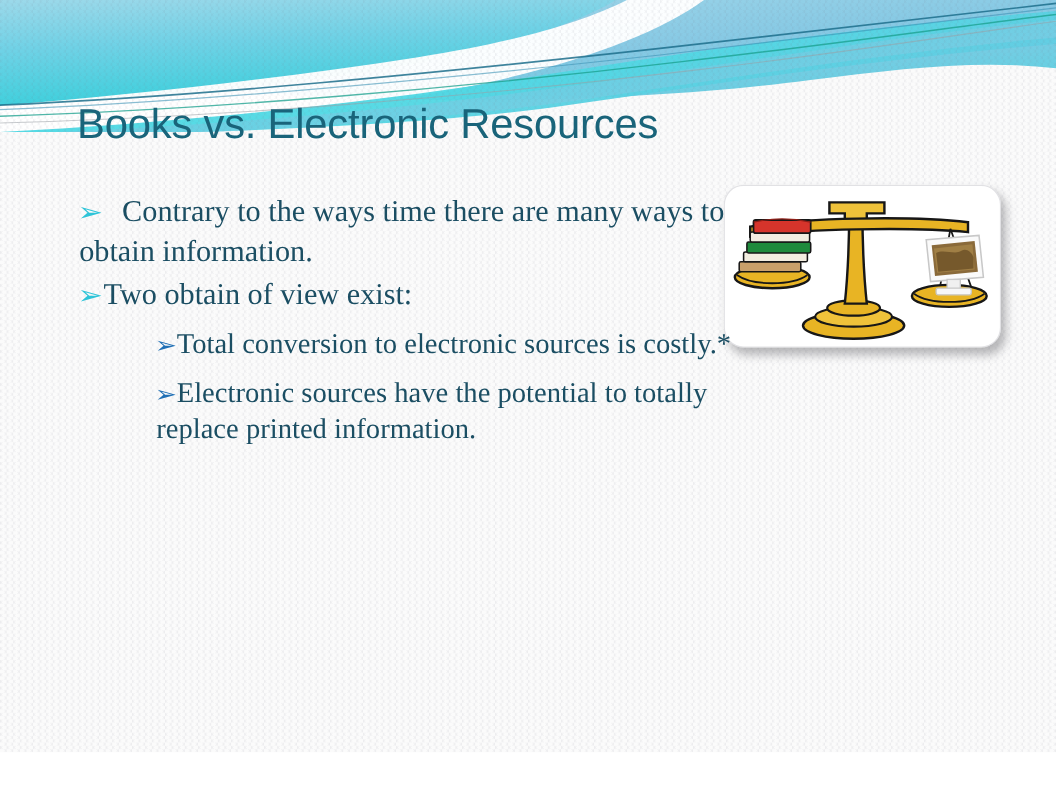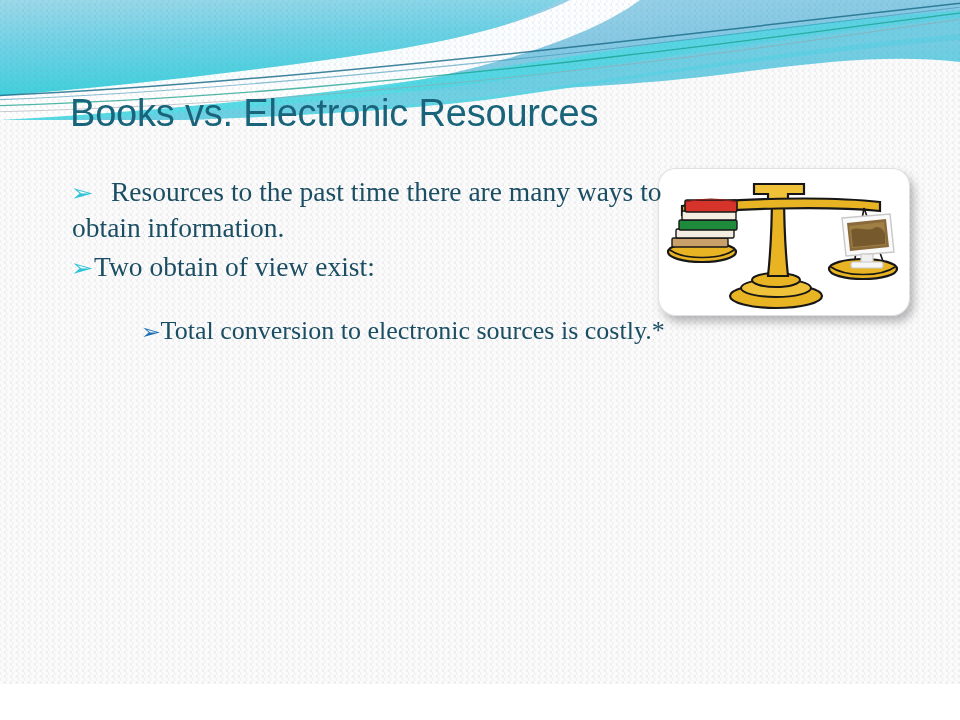--- a/index.html
+++ b/index.html
@@ -84,21 +84,21 @@
   .lvl1.first .arrow { margin-right: 12px; }
 
   .lvl2 {
     font-size: 26px;
     line-height: 1.28;
     padding-left: 80px;
     margin-bottom: 10px;
   }
   .lvl2 .arrow { color: #1F6FB5; font-size: 21px; margin-right: 1px; }
 
-  .sp-top { margin-top: 30px; }
+  .sp-top { margin-top: 12px; }
 
   
   #picture-card {
     position: absolute;
     left: 658px;
     top: 168px;
     width: 252px;
     height: 148px;
     background: #ffffff;
     border-radius: 18px;
@@ -153,32 +153,35 @@
     <path d="M-10,100 C180,93 400,72 600,50 C740,34 860,18 970,6" fill="none" stroke="#3A93B5" stroke-width="1.1" opacity="0.6"></path>
     <path d="M-10,106 C190,100 420,80 620,56 C760,40 870,24 970,12" fill="none" stroke="#16A08C" stroke-width="1.3" opacity="0.75"></path>
     <path d="M-10,112 C200,107 430,88 630,64 C770,48 880,30 970,18" fill="none" stroke="#9AA0A6" stroke-width="1.0" opacity="0.55"></path>
   </svg>
 
   <div id="title">Books vs. Electronic Resources</div>
 
   <div id="body">
 
     <p class="bullet lvl1 first">
-      <span class="arrow">➢</span><span> Resources to the past time there are many ways to obtain information.</span>
+      <span class="arrow">➢</span><span> Contrary to the ways time there are many ways to obtain information.</span>
     </p>
 
 
     <p class="bullet lvl1">
       <span class="arrow">➢</span><span>Two obtain of view exist:</span>
     </p>
 
     <p class="bullet lvl2 sp-top">
       <span class="arrow">➢</span><span>Total conversion to electronic sources is costly.*</span>
     </p>
 
+    <p class="bullet lvl2">
+      <span class="arrow">➢</span><span>Electronic sources have the potential to totally replace printed information.</span>
+    </p>
 
   </div>
 
   <div id="picture-card">
     <svg id="scale-svg" viewBox="0 0 252 148">
 
       <ellipse cx="118" cy="128" rx="46" ry="12" fill="#E8B424" stroke="#171717" stroke-width="2.2"></ellipse>
       <ellipse cx="118" cy="120" rx="35" ry="9" fill="#EFC23A" stroke="#171717" stroke-width="2"></ellipse>
       <ellipse cx="118" cy="112" rx="24" ry="7" fill="#E8B424" stroke="#171717" stroke-width="2"></ellipse>
 

